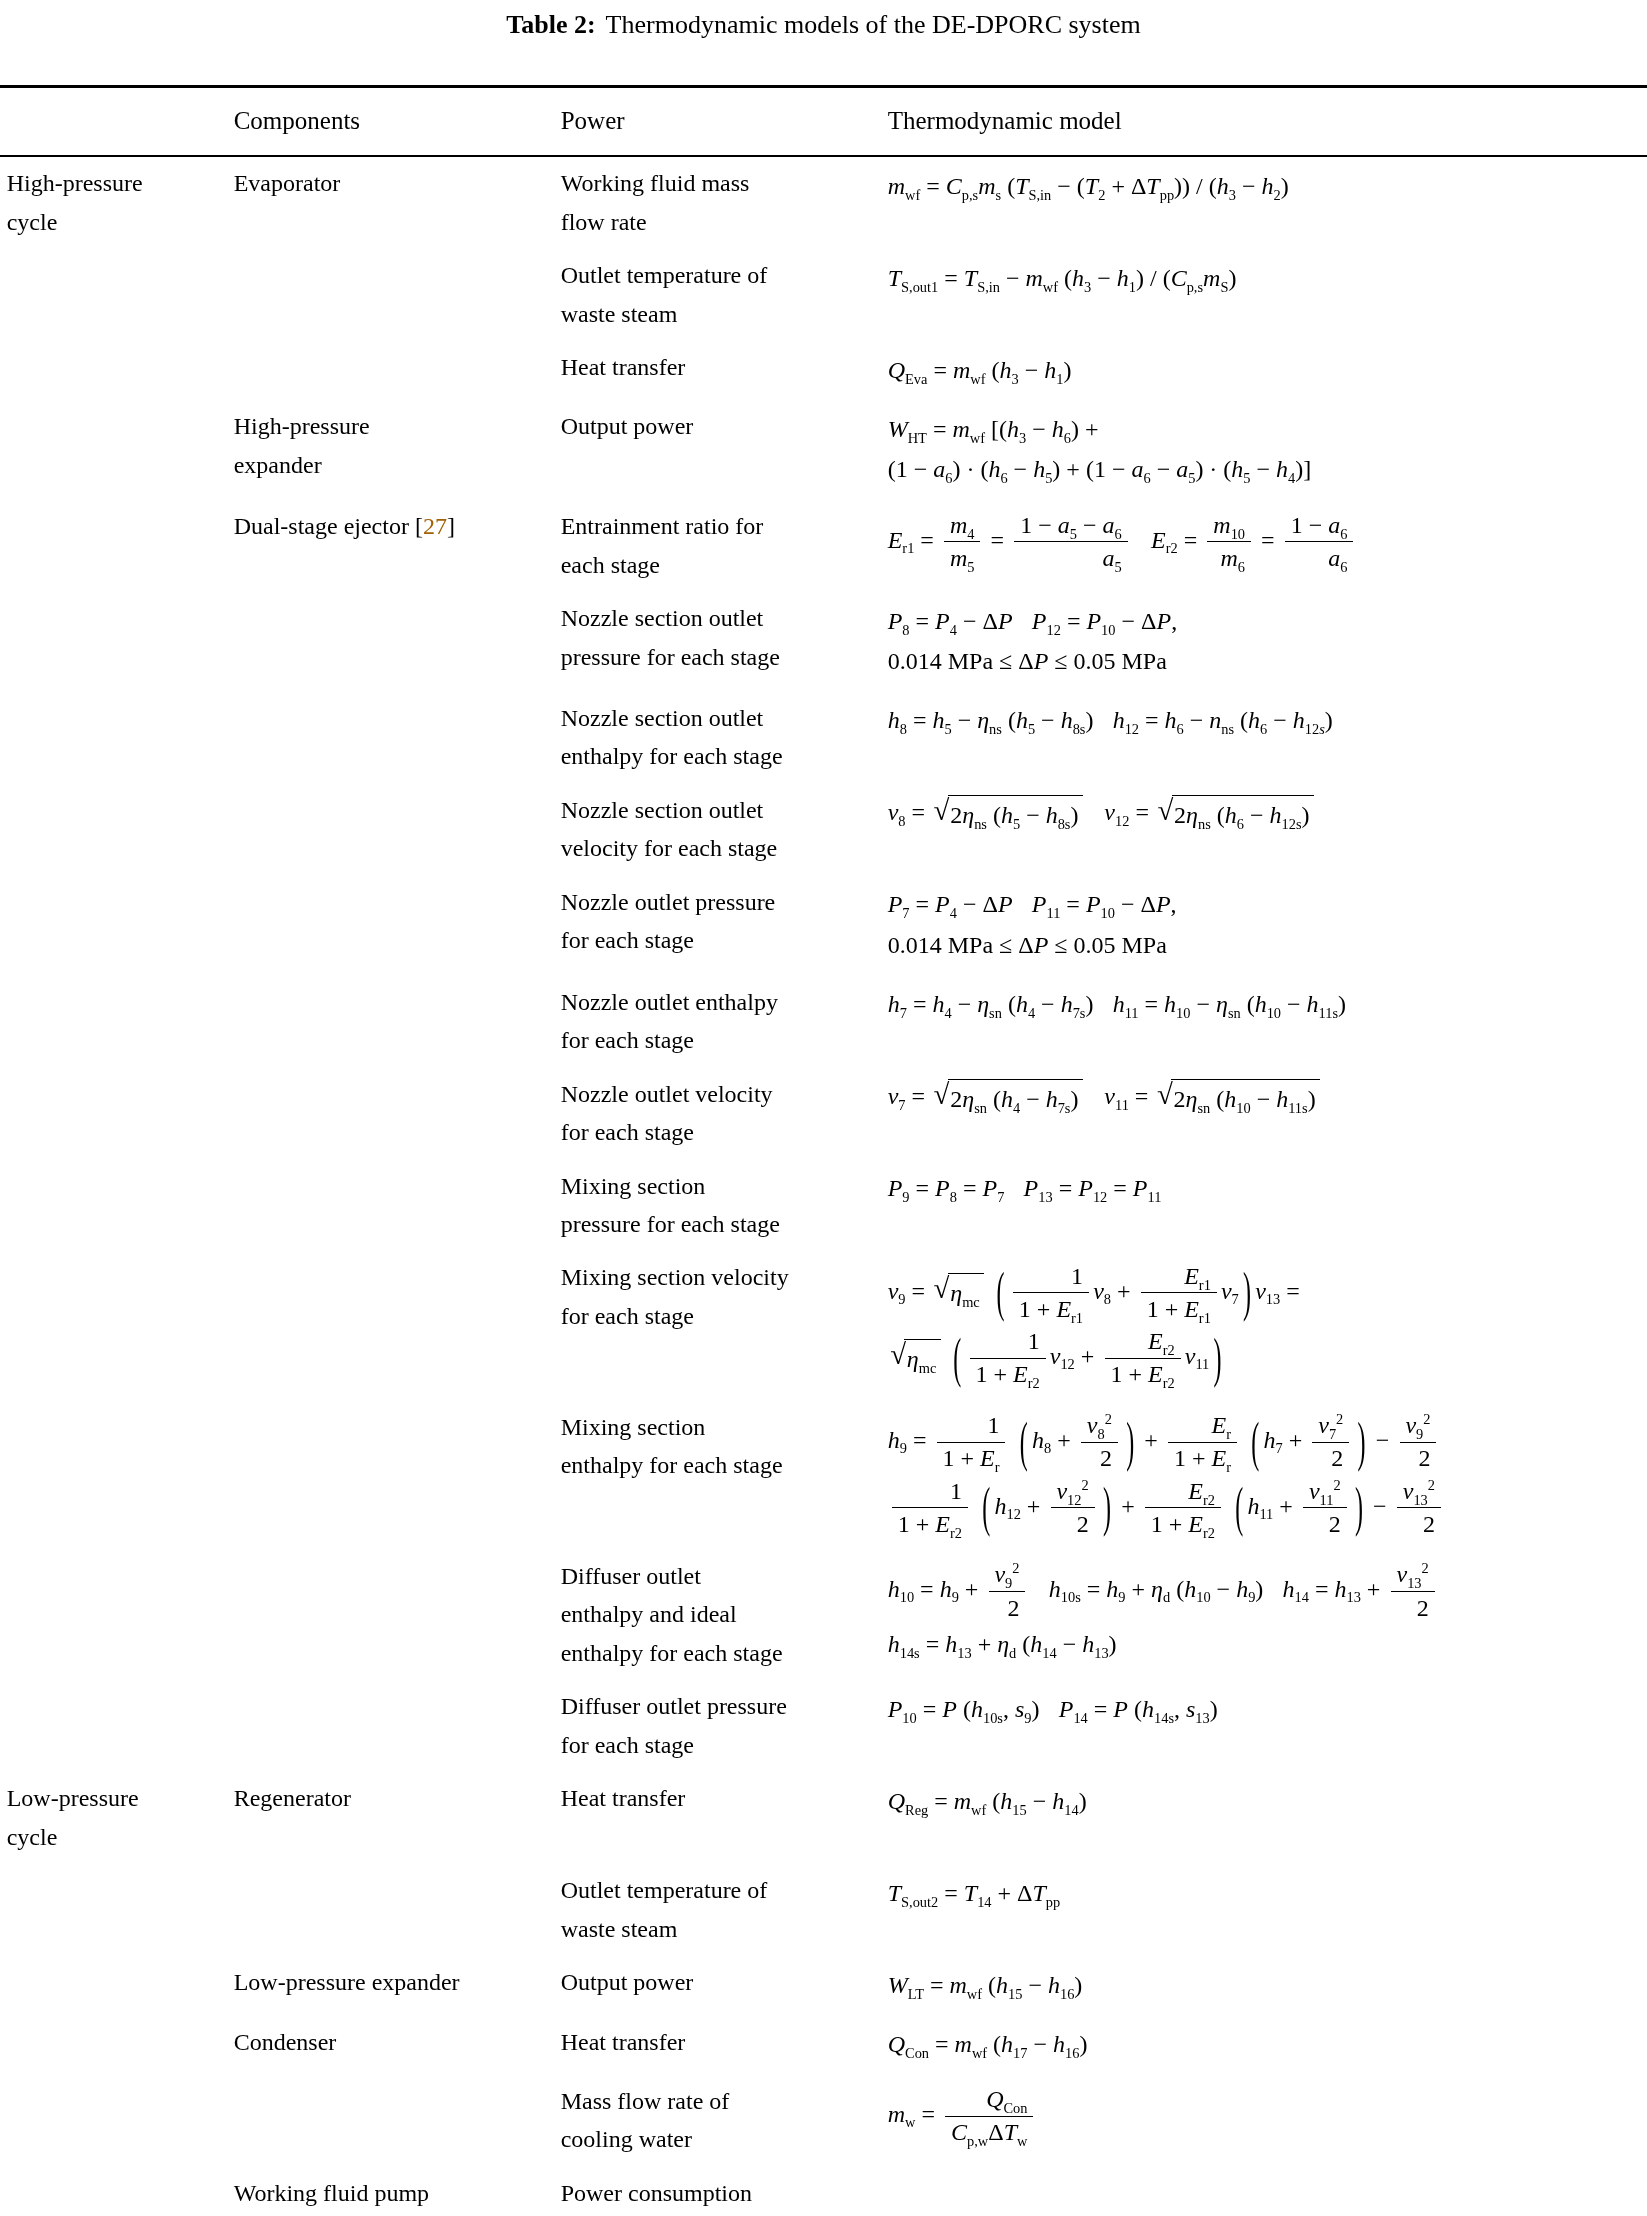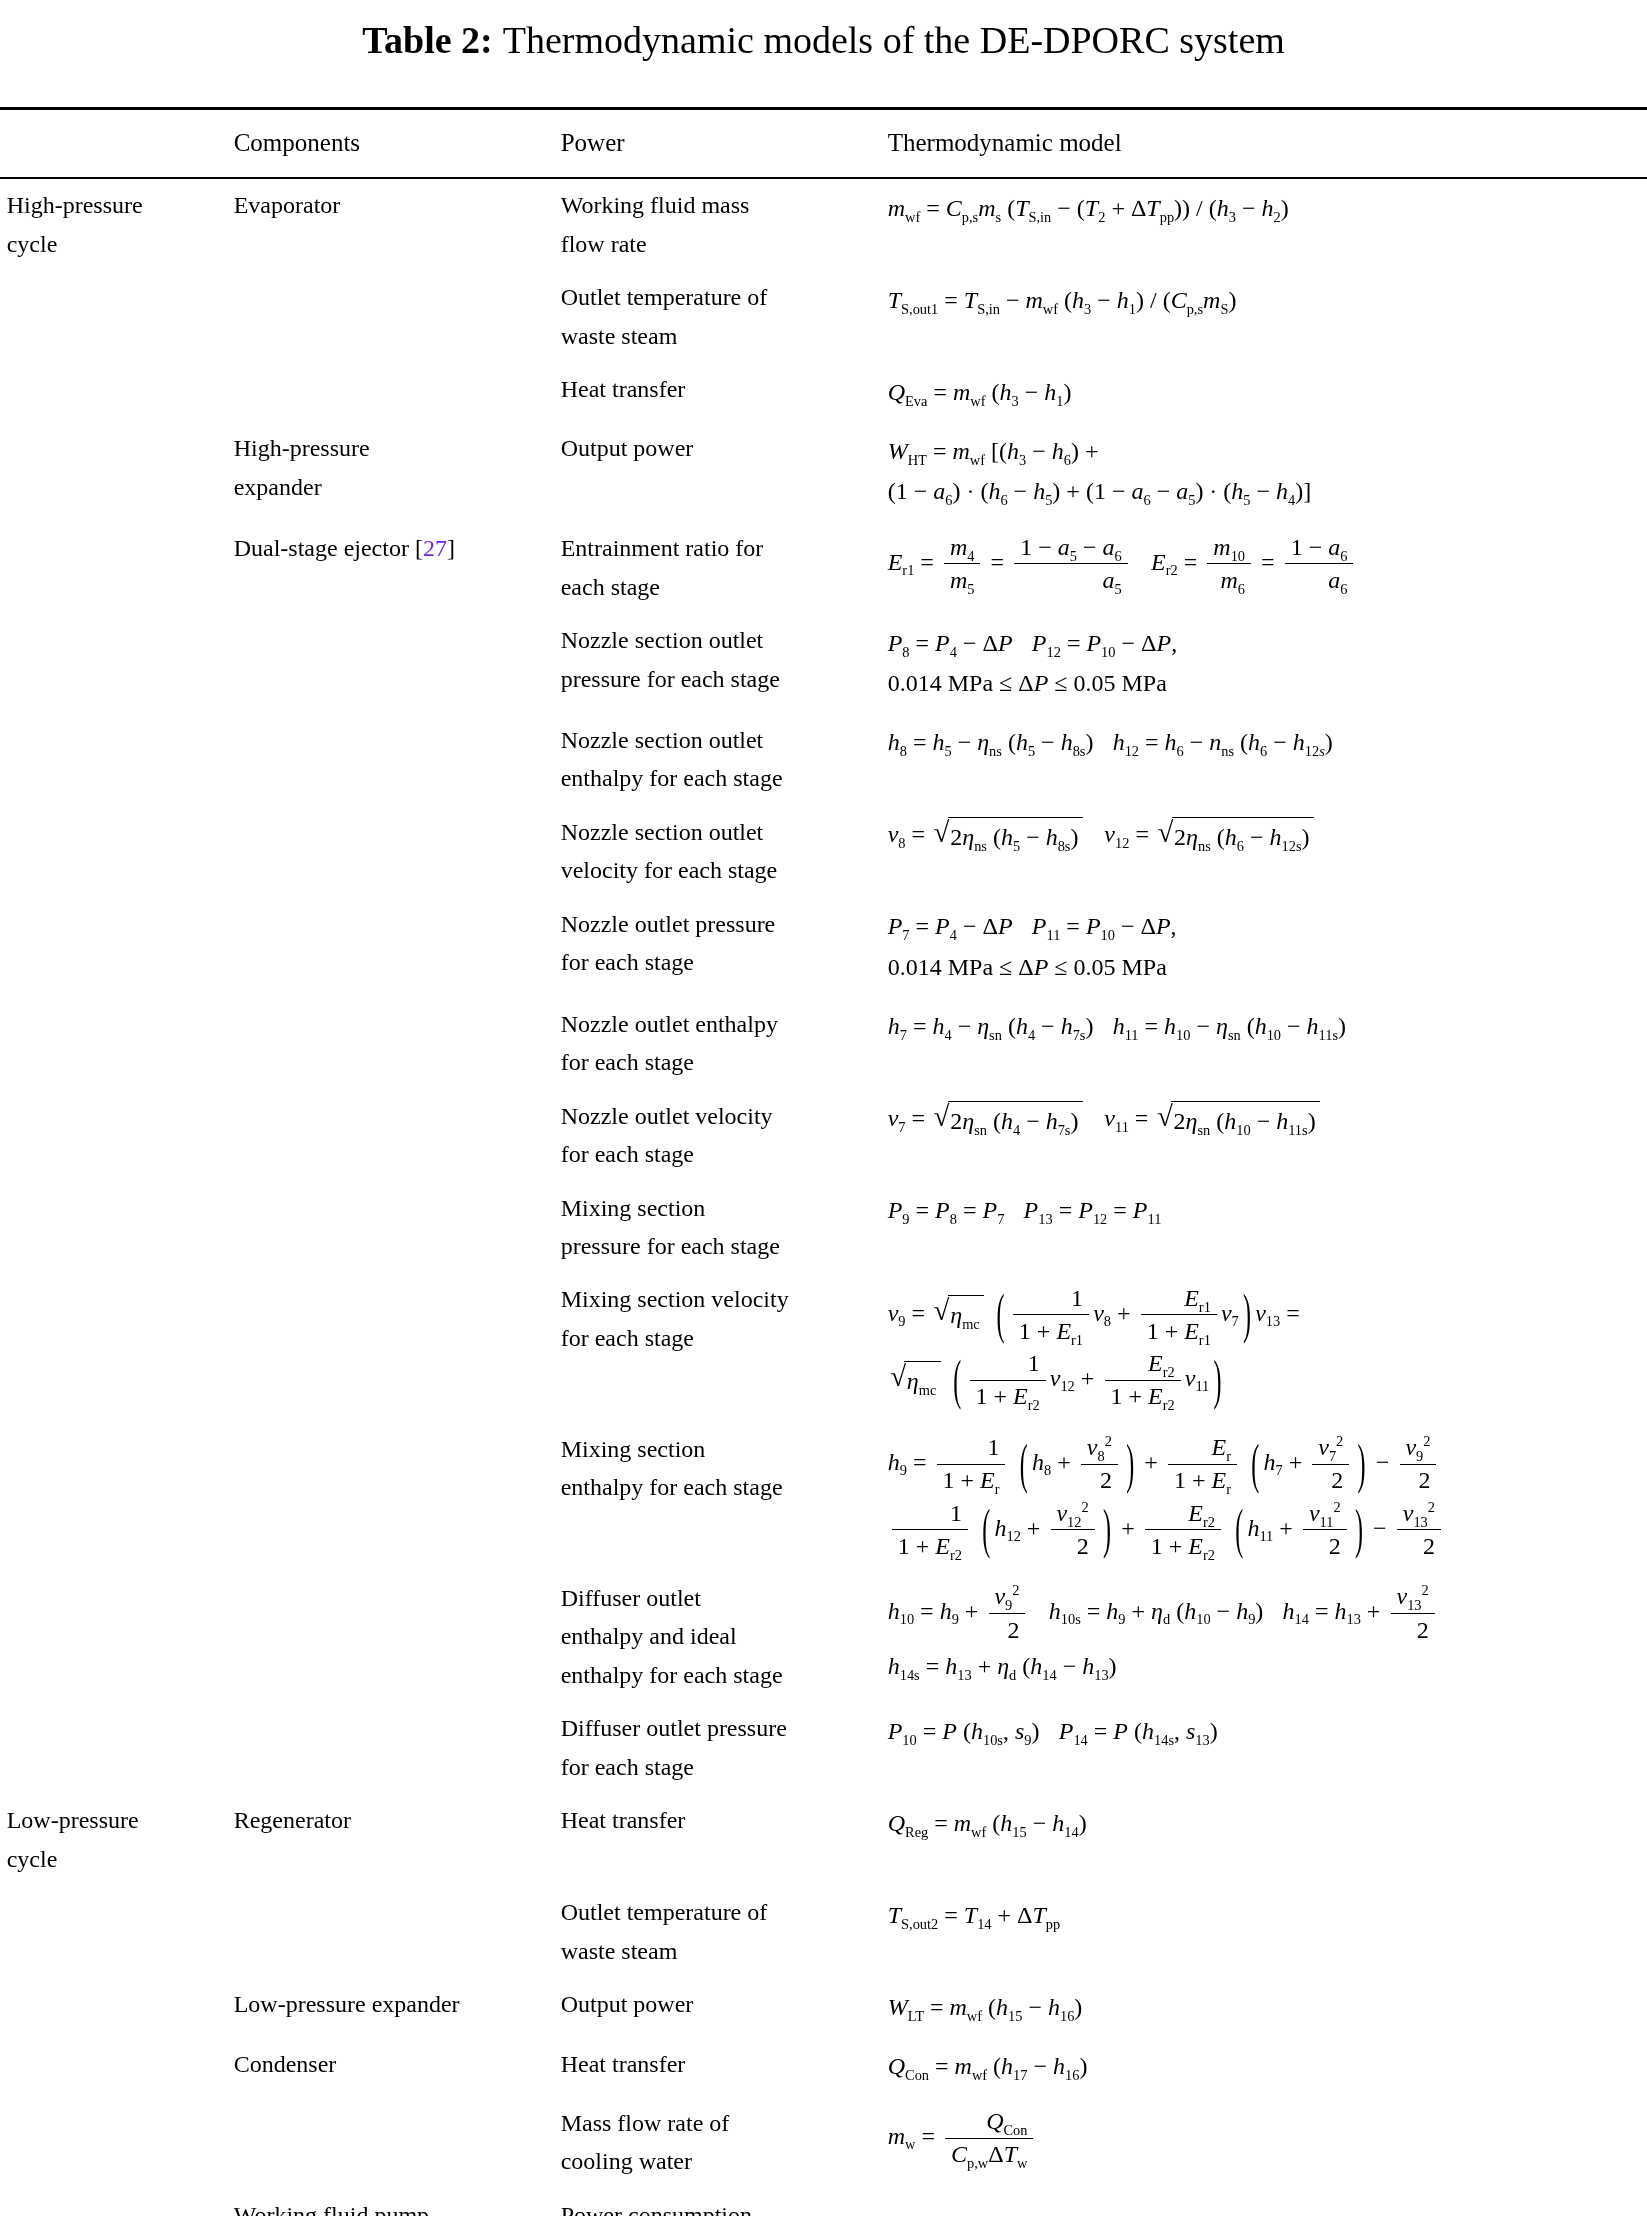--- a/index.html
+++ b/index.html
@@ -1,18 +1,18 @@
 <!DOCTYPE html>
 <html style="font-size:13.4px"><head>
 <meta charset="utf-8">
 <style>
   html,body{margin:0;padding:0;background:#ffffff;}
   body{width:1647px;font-family:"Liberation Serif","DejaVu Serif",serif;color:#000;}
   .page{width:1647px;box-sizing:border-box;}
-  .caption{text-align:center;font-size:38px;padding:18px 0 17px 0;}
+  .caption{text-align:center;font-size:26px;padding:10px 0 17px 0;}
   .caption .cap-label{font-weight:bold;margin-right:10px;}
   .grid{display:grid;grid-template-columns:227px 327px 327px 1fr;}
   .thead{border-top:3.4px solid #000;border-bottom:2.5px solid #000;padding:13.4px 0;margin-top:28px;}
   .thead .cell{font-size:25px;}
   .tbody{border-bottom:4.2px solid #000;padding-bottom:11.7px;}
   .trow{display:grid;grid-template-columns:227px 327px 327px 1fr;padding:7.6px 0;}
   .cell{box-sizing:border-box;padding:0 13.4px 0 6.7px;font-size:24px;line-height:1.6;white-space:pre-line;}
   .formula-cell{padding-right:3.4px;}
   .mline{font-size:24px;line-height:1.55;margin:3.4px 0;white-space:normal;}
   .mline i{font-style:italic;}
@@ -66,21 +66,21 @@
       </div>
       <div class="trow">
         <div class="cell group-cell"></div>
         <div class="cell component-cell">High-pressure
 expander</div>
         <div class="cell item-cell">Output power</div>
         <div class="cell formula-cell"><div class="mline"><i>W</i><sub>HT</sub> = <i>m</i><sub>wf</sub> [(<i>h</i><sub>3</sub> − <i>h</i><sub>6</sub>) +</div><div class="mline">(1 − <i>a</i><sub>6</sub>) · (<i>h</i><sub>6</sub> − <i>h</i><sub>5</sub>) + (1 − <i>a</i><sub>6</sub> − <i>a</i><sub>5</sub>) · (<i>h</i><sub>5</sub> − <i>h</i><sub>4</sub>)]</div></div>
       </div>
       <div class="trow">
         <div class="cell group-cell"></div>
-        <div class="cell component-cell">Dual-stage ejector [<span class="ref" style="color: #6d28d9;">27</span>]</div>
+        <div class="cell component-cell">Dual-stage ejector [<span class="ref" style="color: #a16207;">27</span>]</div>
         <div class="cell item-cell">Entrainment ratio for
 each stage</div>
         <div class="cell formula-cell"><div class="mline"><i>E</i><sub>r1</sub> = <span class="frac">
               <span class="num"><i>m</i><sub>4</sub></span>
               <span class="den"><i>m</i><sub>5</sub></span>
             </span> = <span class="frac">
               <span class="num">1 − <i>a</i><sub>5</sub> − <i>a</i><sub>6</sub></span>
               <span class="den"><i>a</i><sub>5</sub></span>
             </span><span class="qgap"></span><i>E</i><sub>r2</sub> = <span class="frac">
               <span class="num"><i>m</i><sub>10</sub></span>

